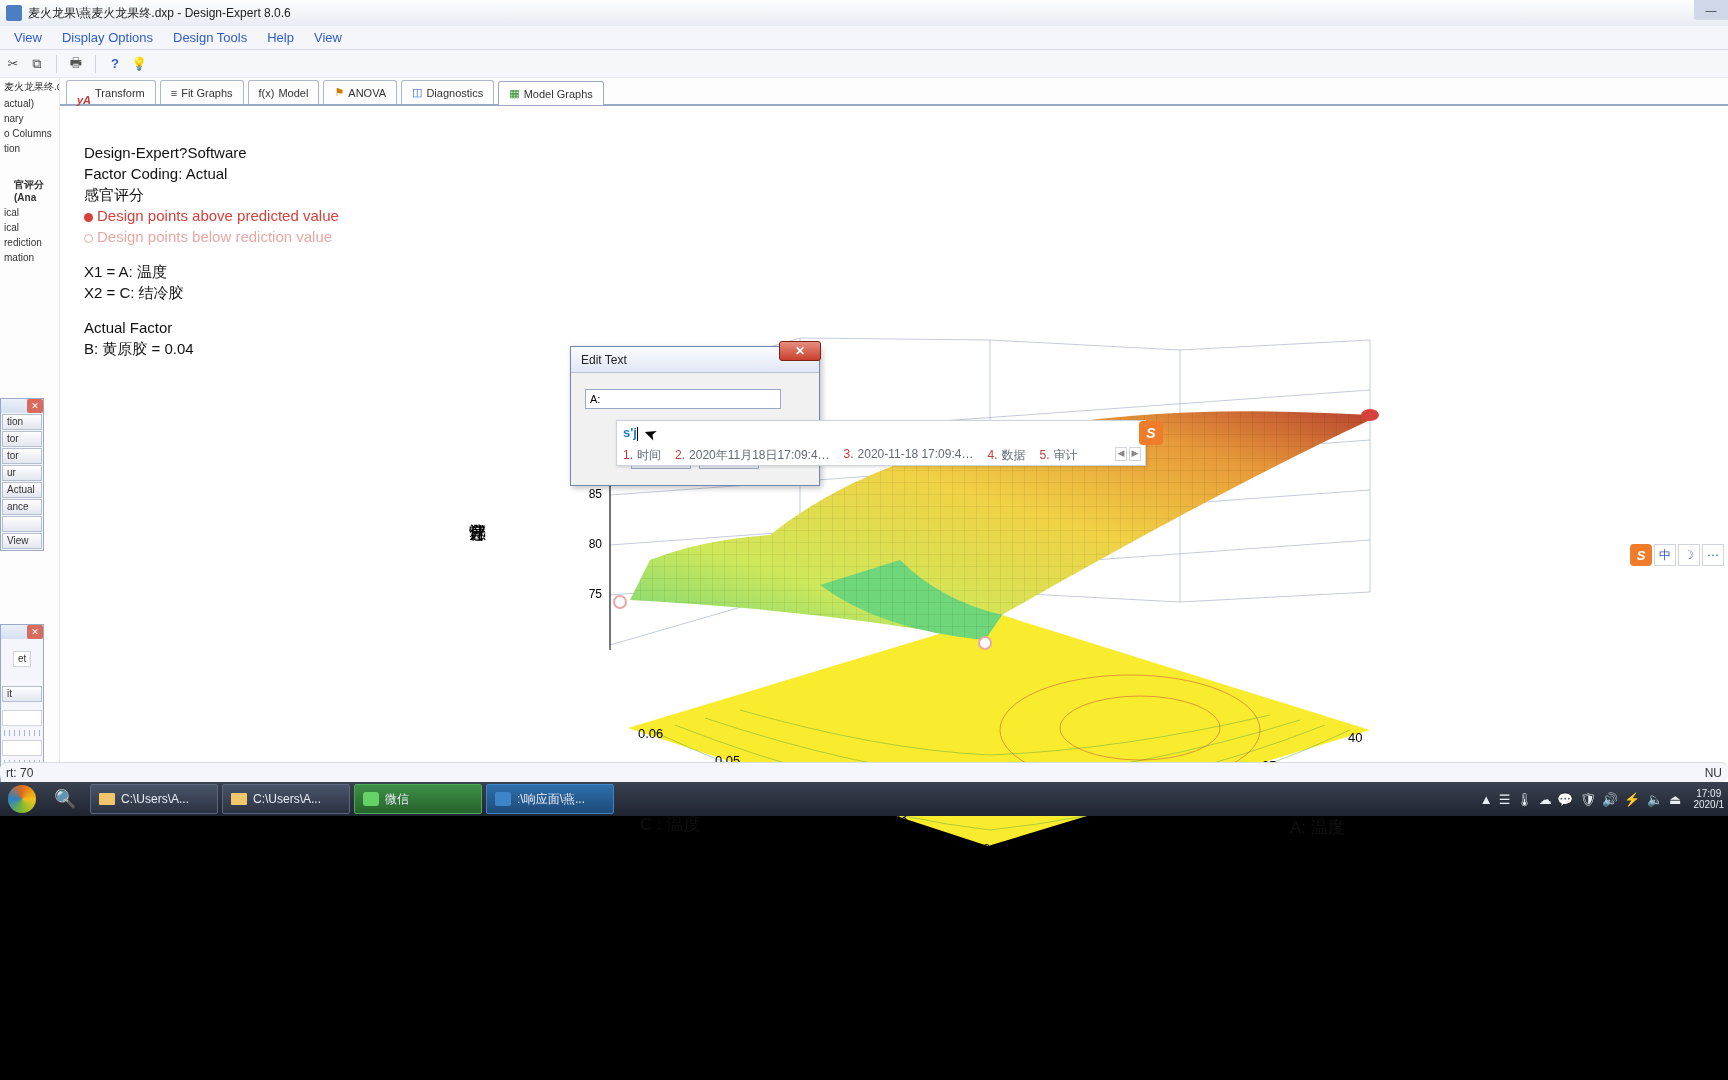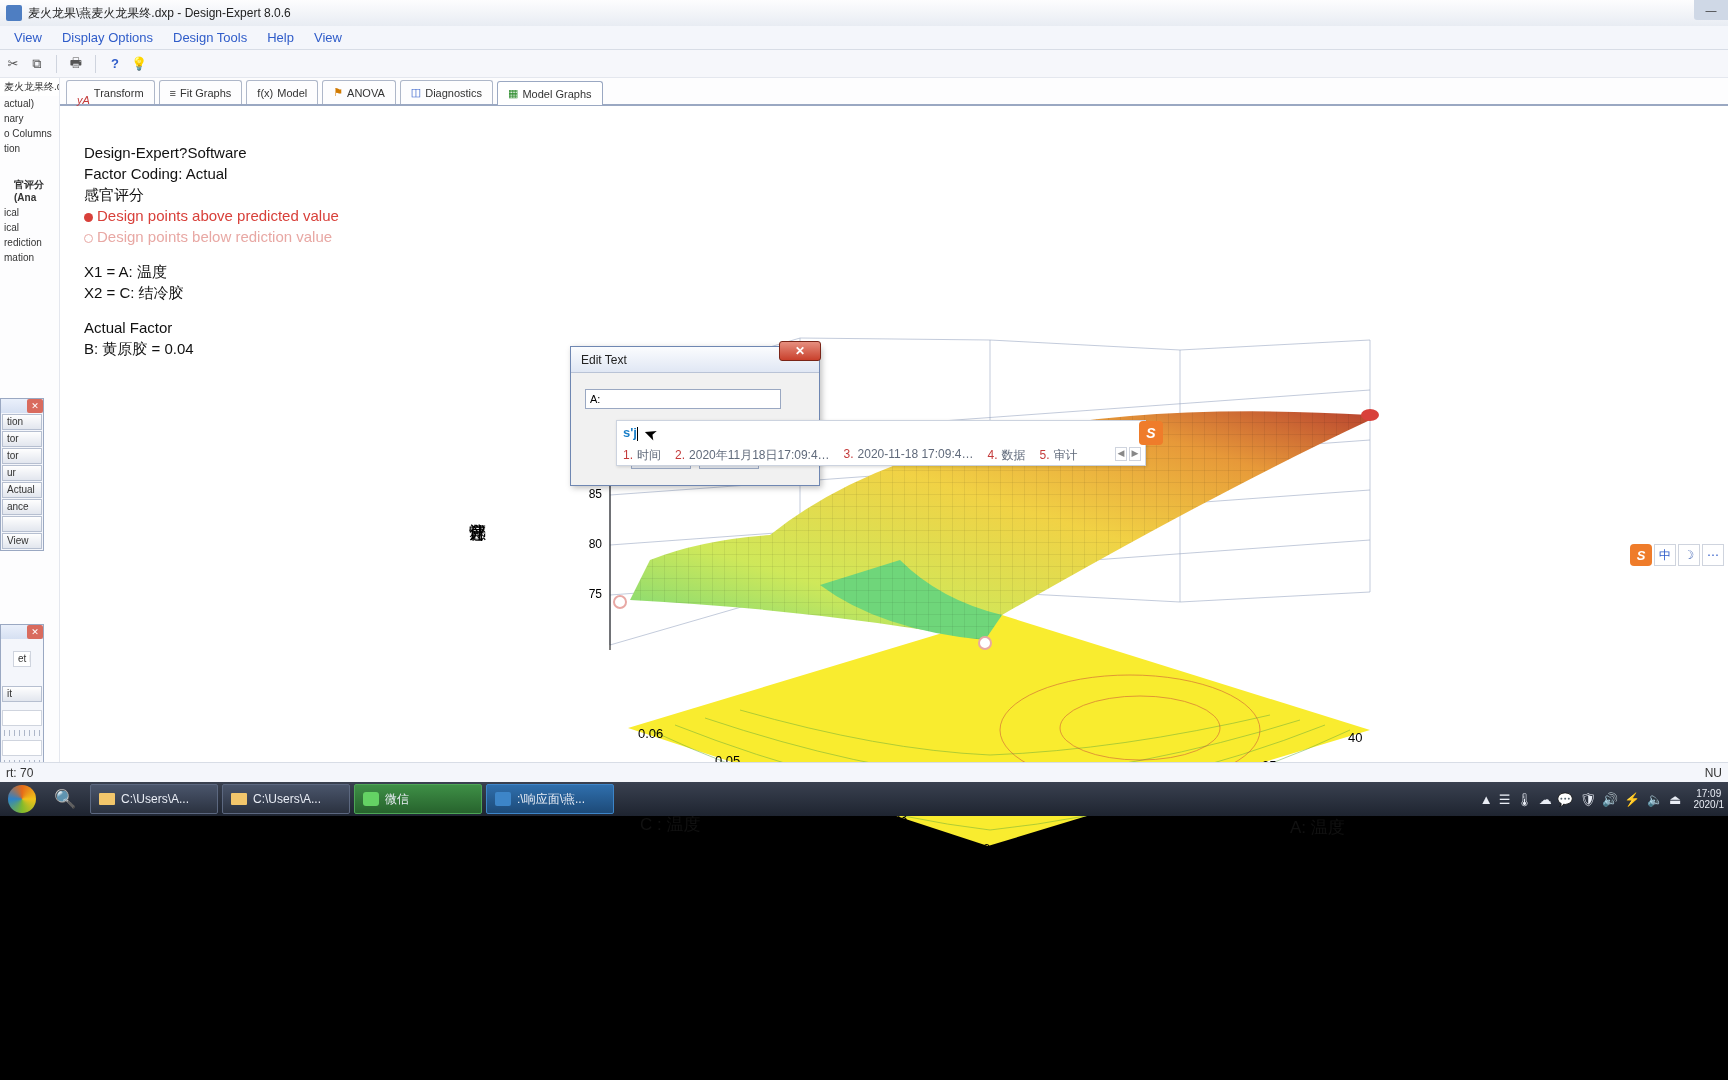--- a/index.html
+++ b/index.html
@@ -27,21 +27,21 @@
 .leftcol { position: absolute; top: 78px; left: 0; width: 60px; bottom: 34px; background: #fdfdfe; border-right: 1px solid #e4e7ee; font-size: 10px; color: #333; }
 .leftcol .tab { padding: 2px 4px; white-space: nowrap; overflow: hidden; }
 .leftcol .tab.sel { background: #fff; }
 .leftcol .heading { font-weight: bold; padding: 2px 14px; }
 
 
 .tabsrow { position: absolute; top: 78px; left: 60px; right: 0; height: 28px; background: #fdfdfe; border-bottom: 2px solid #9aa8c2; display: flex; align-items: flex-end; padding-left: 6px; gap: 4px; }
 .tab-btn { height: 24px; background: #fdfdfe; border: 1px solid #aeb7c9; border-bottom: none; border-radius: 3px 3px 0 0; display: flex; align-items: center; padding: 0 10px; font-size: 11px; color: #333; gap: 4px; }
 .tab-btn.active { background: #fff; border-color: #9aa8c2; position: relative; top: 1px; }
 .tab-btn .ic { font-size: 11px; }
-.ic-red { color: #c43a3a; font-weight: normal; font-style: italic; margin-top: 14px; }
+.ic-red { color: #c43a3a; font-weight: bold; font-style: italic; margin-top: 14px; }
 .ic-green { color: #2a8a2a; }
 .ic-blue { color: #2f5cc9; }
 .ic-orange { color: #d17a00; }
 
 
 .mainarea { position: absolute; top: 106px; left: 60px; right: 0; bottom: 34px; background: #fff; }
 
 
 .descblock { position: absolute; left: 24px; top: 36px; font-size: 15px; color: #111; line-height: 1.4; }
 .descblock .red { color: #d8403a; }
@@ -90,21 +90,21 @@
 .sogou-float { position: absolute; right: 4px; top: 544px; display: flex; align-items: center; gap: 2px; }
 .sogou-float .sg-icon { width: 22px; height: 22px; background: #ef7c2a; border-radius: 4px; color: #fff; display: flex; align-items: center; justify-content: center; font-weight: bold; font-style: italic; font-size: 13px; }
 .sogou-float .sg-box { width: 22px; height: 22px; background: #fff; border: 1px solid #cfd4de; font-size: 12px; display: flex; align-items: center; justify-content: center; color: #2f5cc9; }
 .sogou-float .sg-moon { color: #4e6fb8; }
 
 
 .chartbox { position: absolute; left: 460px; top: 124px; width: 870px; height: 640px; }
 .chartbox svg { width: 100%; height: 100%; }
 .axis-label { font-size: 17px; fill: #111; }
 .zlabel { position: absolute; left: -54px; top: 280px; font-size: 17px; writing-mode: vertical-rl; }
-.status-inner { position: absolute; bottom: 34px; left: 0; right: 0; height: 20px; background: #f4f6fb; border-top: 1px solid #d8dde6; font-size: 12px; color: #333; padding-left: 6px; display: flex; align-items: center; }
+.status-inner { position: absolute; bottom: 34px; left: 0; right: 0; height: 20px; background: #f4f6fb; border-top: 1px solid #d8dde6; font-size: 12px; color: #333; padding-left: 6px; display: flex; align-items: center; border-radius: 7px; }
 .status-inner .right { position: absolute; right: 6px; }
 
 
 .taskbar { position: absolute; left: 0; right: 0; bottom: 0; height: 34px; background: linear-gradient(to bottom,#3a4150,#1e2430); display: flex; align-items: center; }
 .taskbar .start { width: 44px; height: 34px; display: flex; align-items: center; justify-content: center; }
 .taskbar .start-icon { width: 28px; height: 28px; border-radius: 50%; background: conic-gradient(#e56a19,#f2c21a,#7fba2d,#2d82c7,#e56a19); }
 .taskbar .search { width: 44px; height: 34px; display: flex; align-items: center; justify-content: center; color: #8fb8e8; font-size: 18px; }
 .taskbar .titem { height: 30px; min-width: 128px; margin: 2px 2px; background: linear-gradient(to bottom,#4a556b,#2b3240); border: 1px solid #5c6880; border-radius: 2px; display: flex; align-items: center; padding: 0 8px; color: #e9edf5; font-size: 12px; gap: 6px; overflow: hidden; white-space: nowrap; }
 .taskbar .titem.green { background: linear-gradient(to bottom,#3e8f46,#27632d); border-color: #4da556; text-align: center; }
 .taskbar .titem.blue { background: linear-gradient(to bottom,#2f6fad,#1d4a78); border-color: #3d85c8; }

